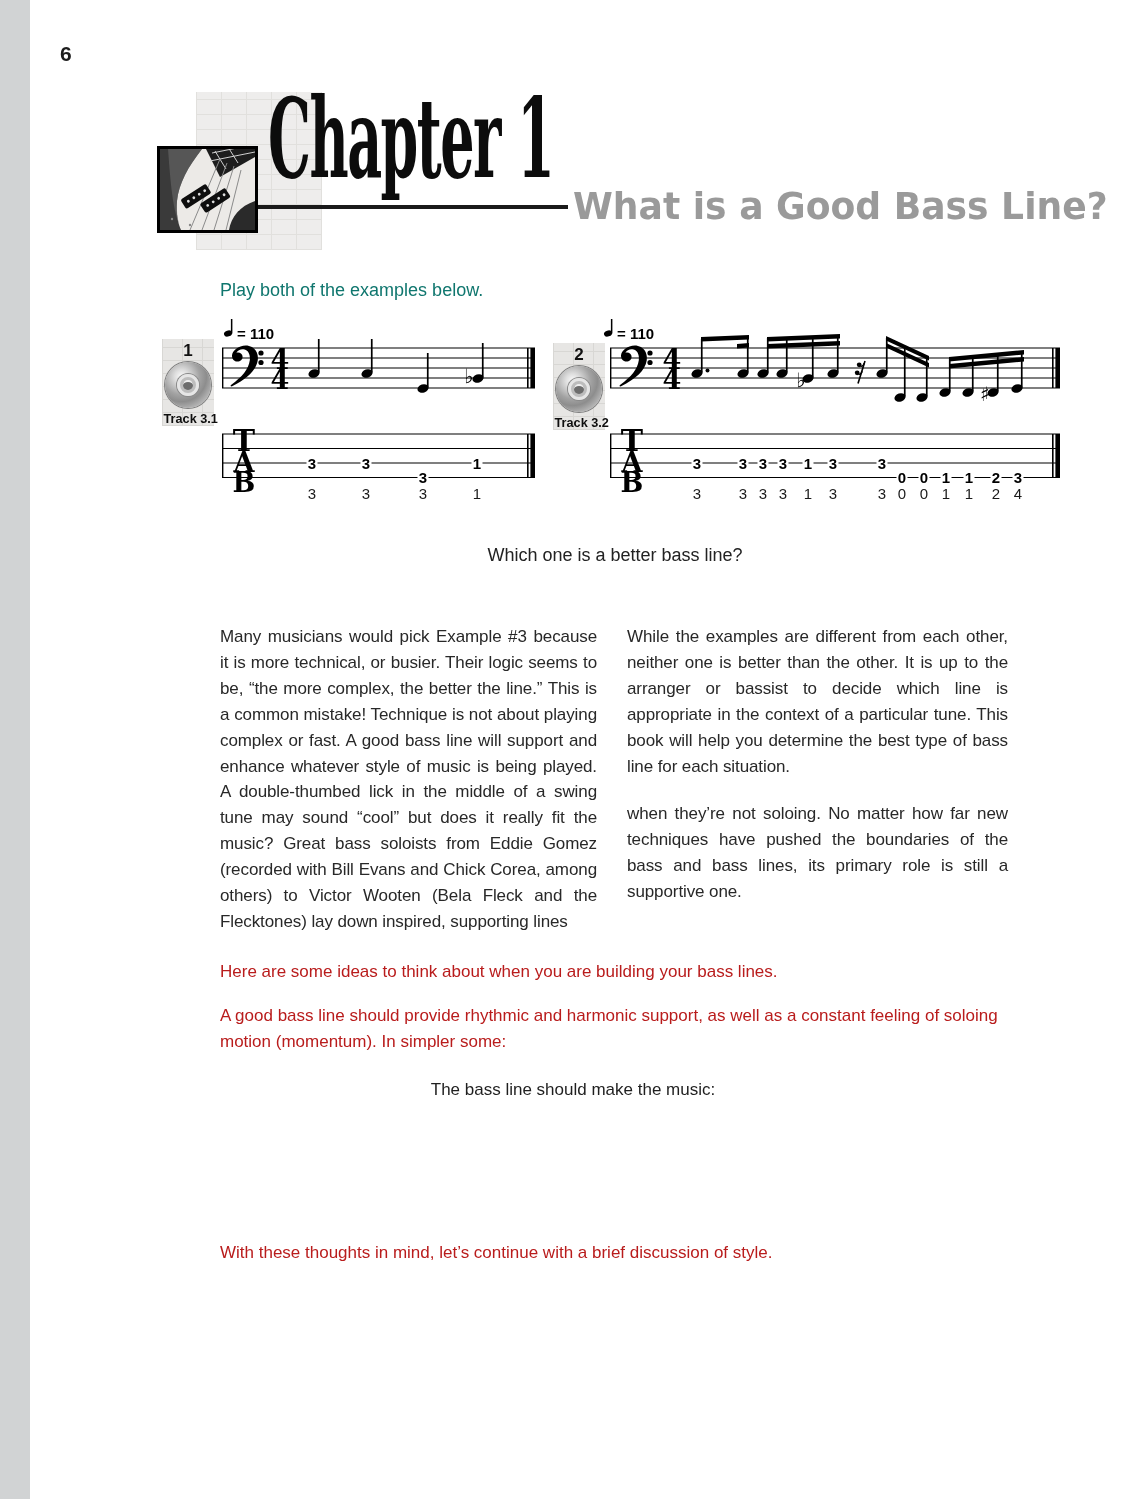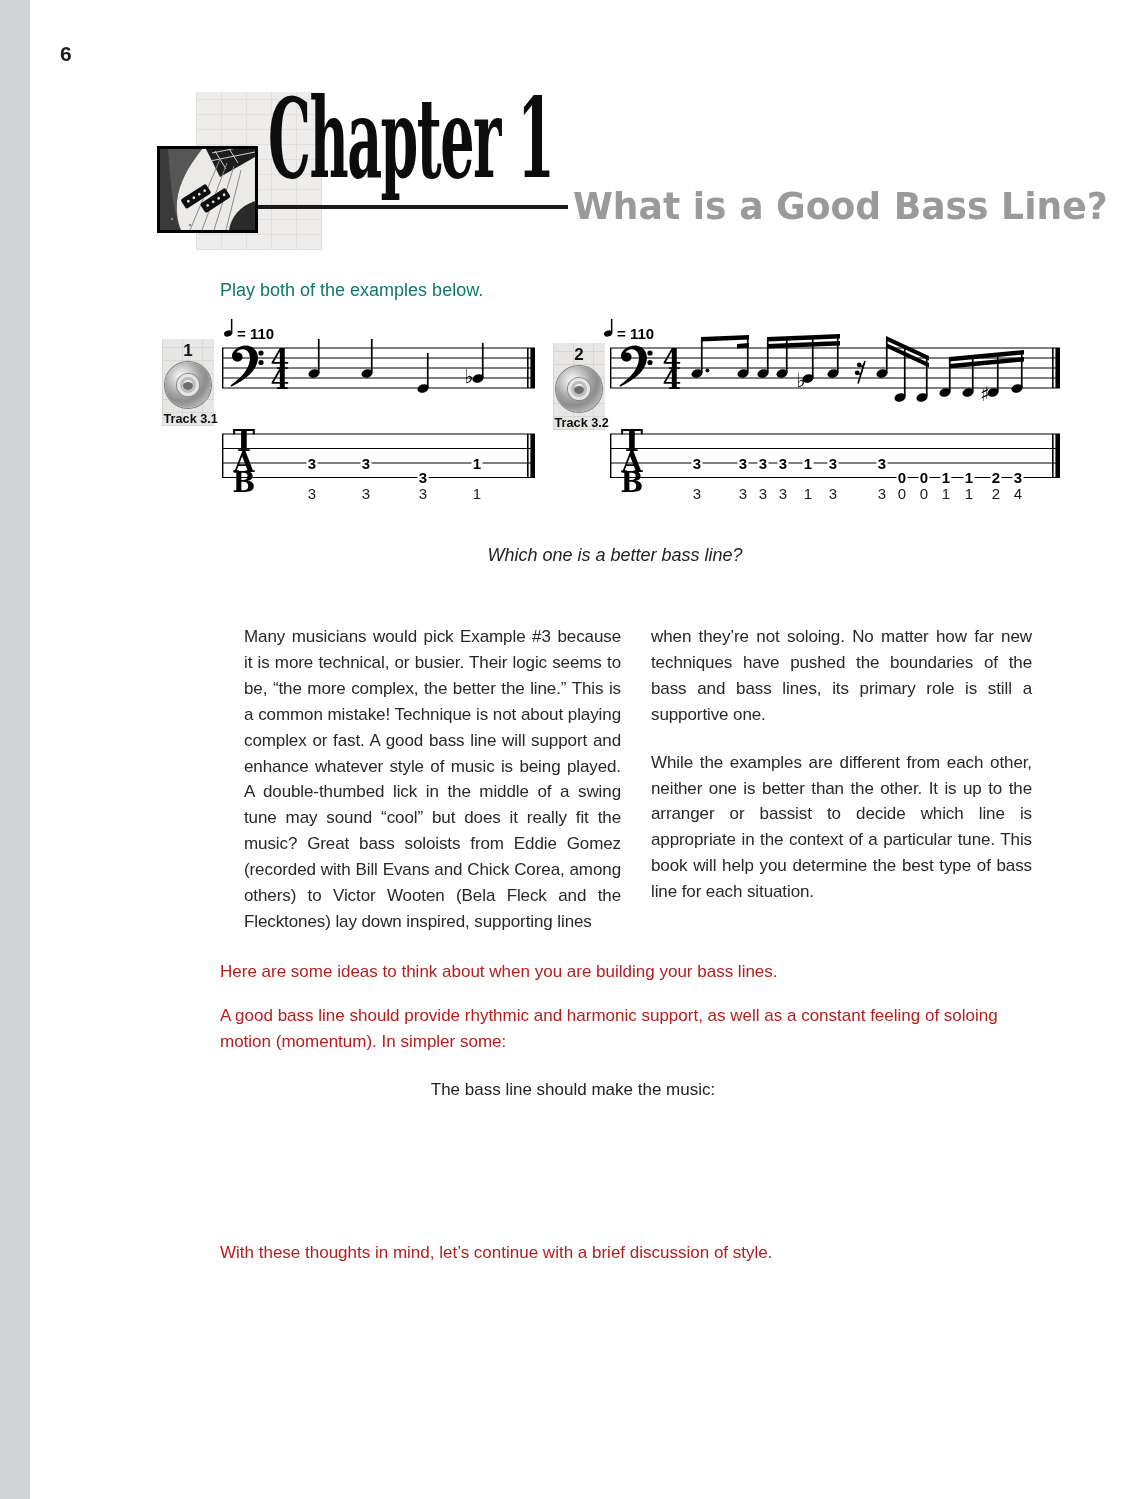--- a/index.html
+++ b/index.html
@@ -26,22 +26,22 @@
   .cd-num{text-align:center;font-weight:bold;font-size:17px;color:#111;padding-top:2px;height:20px;}
   .cd-disc{position:relative;margin:1px auto 0;width:46px;height:46px;border-radius:50%;
     background:radial-gradient(circle at 36% 32%, #fbfbfb 0%, #dedede 16%, #a3a3a3 42%, #8d8d8d 58%, #b4b4b4 76%, #878787 100%);
     box-shadow:0 0 0 1px #7e7e7e;}
   .cd-disc::before{content:"";position:absolute;left:12px;top:12px;width:22px;height:22px;border-radius:50%;
     background:#bdbdbd;box-shadow:inset 0 0 0 3px #e6e6e6,0 0 0 1px #8a8a8a;}
   .cd-disc::after{content:"";position:absolute;left:18px;top:18px;width:10px;height:10px;border-radius:50%;
     background:#6d6d6d;border-top:2px solid #efefef;box-sizing:border-box;}
   .cd-track{margin-top:3px;text-align:center;font-weight:bold;font-size:13.5px;color:#0f0f0f;
     transform:scaleX(0.94);transform-origin:50% 0;white-space:nowrap;}
-  .caption{left:160px;top:545px;width:910px;text-align:center;font-style:italic;font-size:18px;color:#222;}
-  .col{top:624px;font-size:17px;line-height:25.9px;text-align:justify;letter-spacing:-0.1px;color:#282828;margin-left:24px;}
+  .caption{left:160px;top:545px;width:910px;text-align:center;font-size:18px;color:#222;}
+  .col{top:624px;font-size:17px;line-height:25.9px;text-align:justify;letter-spacing:-0.1px;color:#282828;}
   .col1{left:220px;width:377px;}
   .col2{left:627px;width:381px;}
   .col p{margin:0 0 22px 0;}
   .para{left:220px;font-size:17px;color:#b91c1c;}
   .callout{left:220px;top:1078px;width:706px;text-align:center;font-weight:normal;font-size:17px;
     line-height:24.5px;color:#1f1f1f;}
   svg text.ts{font-family:"DejaVu Serif",serif;font-weight:bold;font-size:27px;fill:#000;}
   svg text.tl{font-family:"DejaVu Serif",serif;font-weight:bold;fill:#000;}
   svg text.tn{font-family:"Liberation Sans",sans-serif;font-weight:bold;font-size:15px;fill:#000;}
   svg text.fg{font-family:"Liberation Sans",sans-serif;font-size:15px;fill:#1a1a1a;}
@@ -265,22 +265,22 @@
       <text x="946" y="498.5" text-anchor="middle" class="fg">1</text>
       <text x="969" y="498.5" text-anchor="middle" class="fg">1</text>
       <text x="996" y="498.5" text-anchor="middle" class="fg">2</text>
       <text x="1018" y="498.5" text-anchor="middle" class="fg">4</text>
     </svg>
 
   <div class="abs caption">Which one is a better bass line?</div>
 
   <div class="abs col col1">Many musicians would pick Example #3 because it is more technical, or busier.  Their logic seems to be, “the more complex, the better the line.”  This is a common mistake! Technique is not about playing complex or fast.  A good bass line will support and enhance whatever style of music is being played. A double-thumbed lick in the middle of a swing tune may sound “cool” but does it really fit the music? Great bass soloists from Eddie Gomez (recorded with Bill Evans and Chick Corea, among others) to Victor Wooten (Bela Fleck and the Flecktones) lay down inspired, supporting lines</div>
   <div class="abs col col2">
+    <p>While the examples are different from each other, neither one is better than the other.  It is up to the arranger or bassist to decide which line is appropriate in the context of a particular tune. This book will help you determine the best type of bass line for each situation.</p>
     <p>when they’re not soloing.  No matter how far new techniques have pushed the boundaries of the bass and bass lines, its primary role is still a supportive one.</p>
-    <p>While the examples are different from each other, neither one is better than the other.  It is up to the arranger or bassist to decide which line is appropriate in the context of a particular tune. This book will help you determine the best type of bass line for each situation.</p>
   </div>
 
   <div class="abs para" style="top:962px;">Here are some ideas to think about when you are building your bass lines.</div>
   <div class="abs para" style="top:1006px;">A good bass line should provide rhythmic and harmonic support, as well as a constant feeling of soloing</div>
   <div class="abs para" style="top:1032px;">motion (momentum). In simpler some:</div>
 
   <div class="abs callout">
     <div>The bass line should make the music:</div>
   </div>
 

